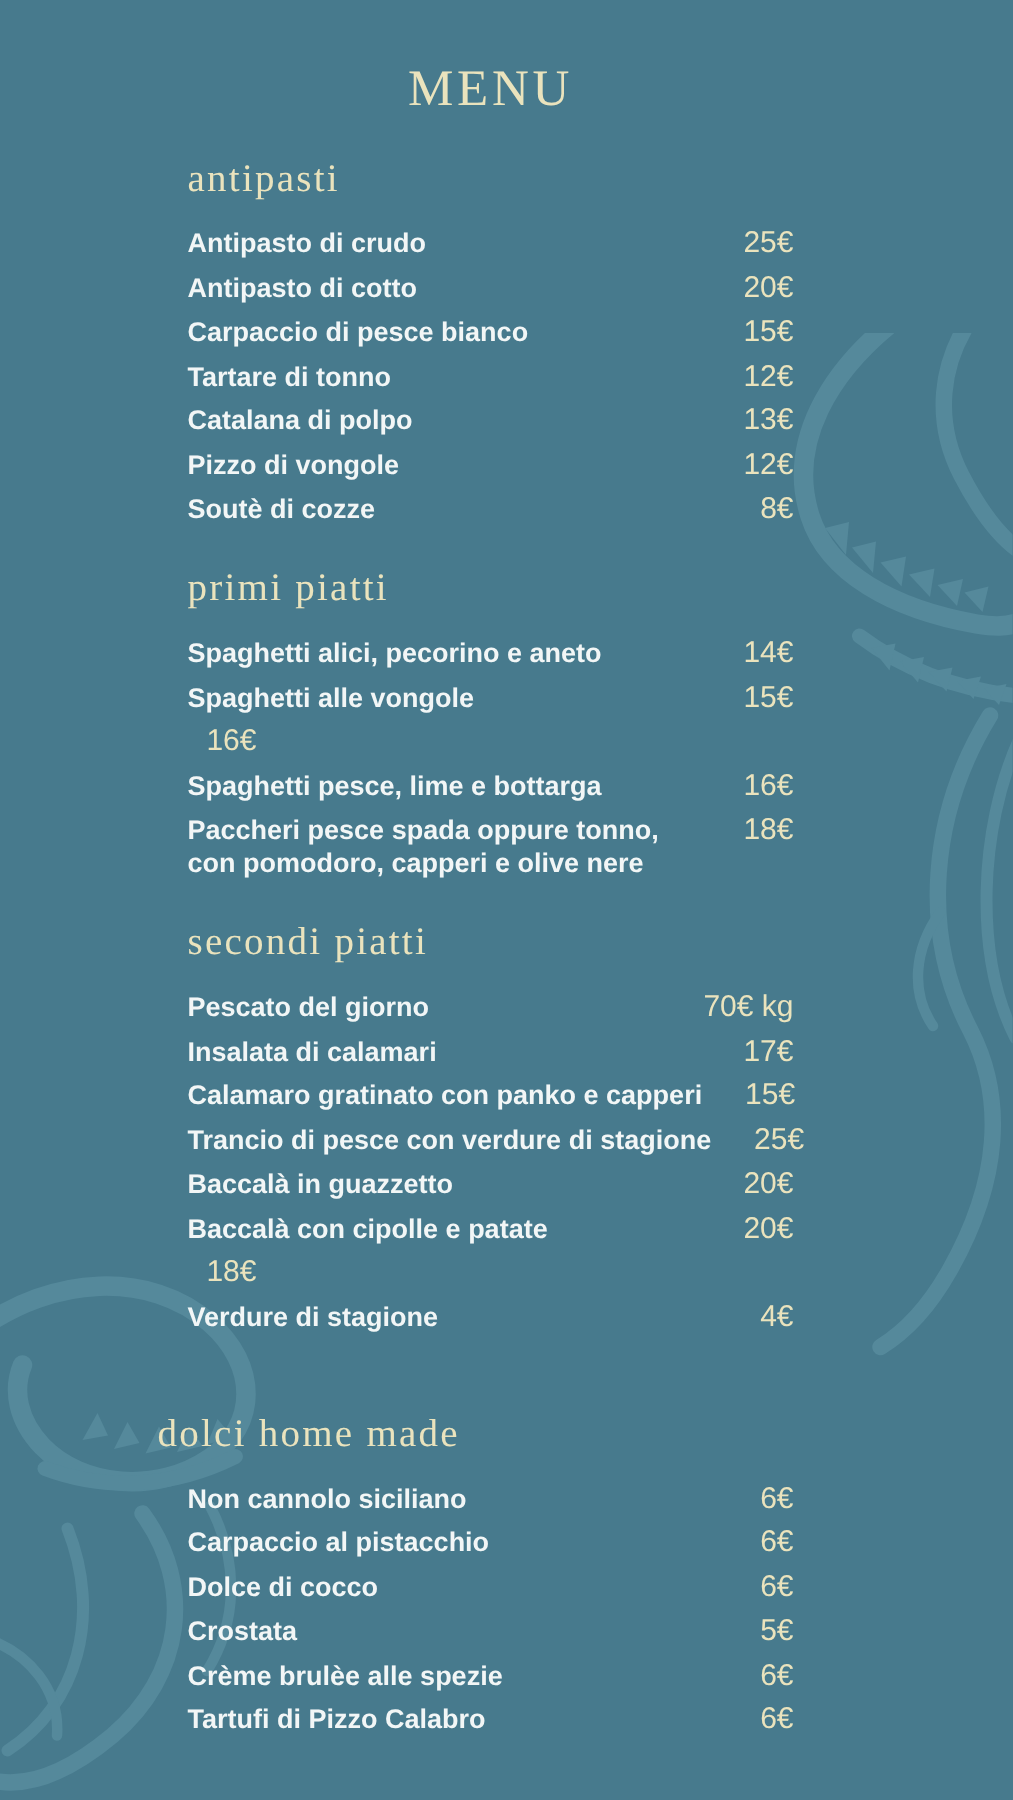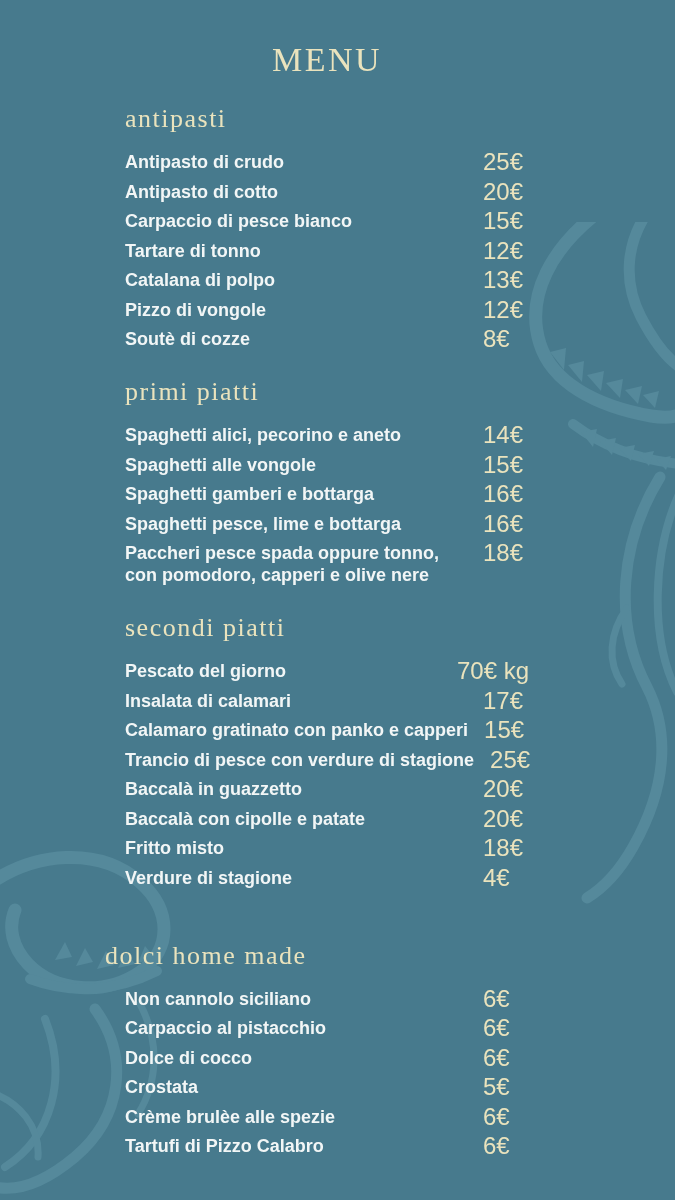--- a/index.html
+++ b/index.html
@@ -71,26 +71,26 @@
   .name {
     color: var(--item);
     font-size: 18px;
     font-weight: 700;
     line-height: 22px;
     white-space: pre;
     flex: 1 1 auto;
   }
   .price {
     color: var(--accent);
-    font-size: 24px;
+    font-size: 20px;
     font-weight: 500;
     line-height: 22px;
     white-space: nowrap;
     min-width: 46px;
-    text-align: left;
+    text-align: right;
     flex: 0 0 auto;
   }
 </style>
 </head>
 <body>
 
 <svg class="deco deco-right" width="220" height="690" viewBox="0 0 220 690" fill="none" xmlns="http://www.w3.org/2000/svg">
   <g stroke="#55899B" stroke-linecap="round" fill="none">
     <path d="M150 -15 C 95 25, 70 75, 85 122 C 97 160, 140 184, 196 194 C 208 196, 216 196, 224 193" stroke-width="13"></path>
     <path d="M196 -15 C 170 20, 168 60, 186 95 C 200 122, 214 138, 226 146" stroke-width="11"></path>
@@ -182,21 +182,20 @@
     <span class="name">Spaghetti alici, pecorino e aneto</span>
     <span class="price">14€</span>
   </li>
 
   <li class="row">
     <span class="name">Spaghetti alle vongole</span>
     <span class="price">15€</span>
   </li>
 
   <li class="row">
-    <span class="name">Spaghetti gamberi e bottarga</span>
     <span class="price">16€</span>
   </li>
 
   <li class="row">
     <span class="name">Spaghetti pesce, lime e bottarga</span>
     <span class="price">16€</span>
   </li>
 
   <li class="row">
     <span class="name">Paccheri pesce spada oppure tonno,
@@ -233,21 +232,20 @@
     <span class="name">Baccalà in guazzetto</span>
     <span class="price">20€</span>
   </li>
 
   <li class="row">
     <span class="name">Baccalà con cipolle e patate</span>
     <span class="price">20€</span>
   </li>
 
   <li class="row">
-    <span class="name">Fritto misto</span>
     <span class="price">18€</span>
   </li>
 
   <li class="row">
     <span class="name">Verdure di stagione</span>
     <span class="price">4€</span>
   </li>
 </ul>
   </section>
 

